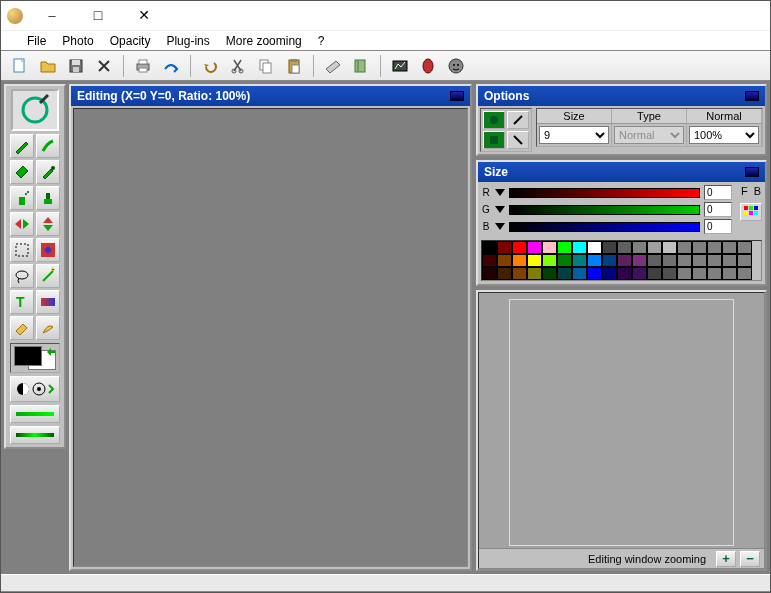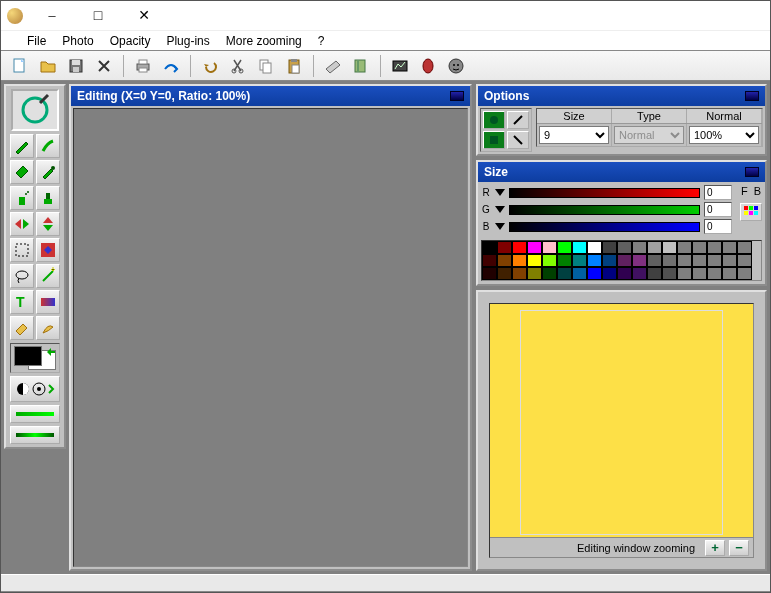--- a/index.html
+++ b/index.html
@@ -74,21 +74,21 @@
 .grad.g{background:linear-gradient(90deg,#000,#0c0);}
 .grad.b{background:linear-gradient(90deg,#000,#00f);}
 .rgb-row input{width:28px;height:15px;font-size:10px;border:1px inset #aaa;text-align:left;padding-left:2px;}
 .fb{display:flex;flex-direction:column;gap:6px;margin-left:4px;font-size:11px;align-items:center;}
 .fb-row{display:flex;gap:6px;}
 .color-extra{width:22px;height:18px;border:1px outset #fff;background:#d8d8d8;display:flex;align-items:center;justify-content:center;}
 .palette{display:grid;grid-template-columns:repeat(18, 15px);gap:0;margin-top:4px;border:1px inset #888;}
 .palette div{width:15px;height:13px;border:1px solid #000;}
 
 
-.preview-body{flex:1;background:#fde047;margin:11px;border:1px inset #888;position:relative;display:flex;align-items:center;justify-content:center;}
+.preview-body{flex:1;background:#a3a3a3;margin:0;border:1px inset #888;position:relative;display:flex;align-items:center;justify-content:center;}
 .preview-frame{position:absolute;left:30px;top:6px;right:30px;bottom:22px;border:1px solid #ddd;}
 .preview-foot{position:absolute;left:0;right:0;bottom:0;height:20px;background:#c0c0c0;border-top:1px solid #888;display:flex;align-items:center;justify-content:flex-end;padding:0 4px;gap:4px;}
 .preview-foot span{font-size:11px;margin-right:6px;}
 .zbtn{width:20px;height:16px;background:linear-gradient(#f4f4f4,#cfcfcf);border:1px outset #fff;display:flex;align-items:center;justify-content:center;font-weight:bold;font-size:13px;color:#063;}
 
 
 .statusbar{height:18px;background:#e9e9e9;border-top:1px solid #fff;border-bottom:1px solid #888;}
 
 </style>
 </head>

